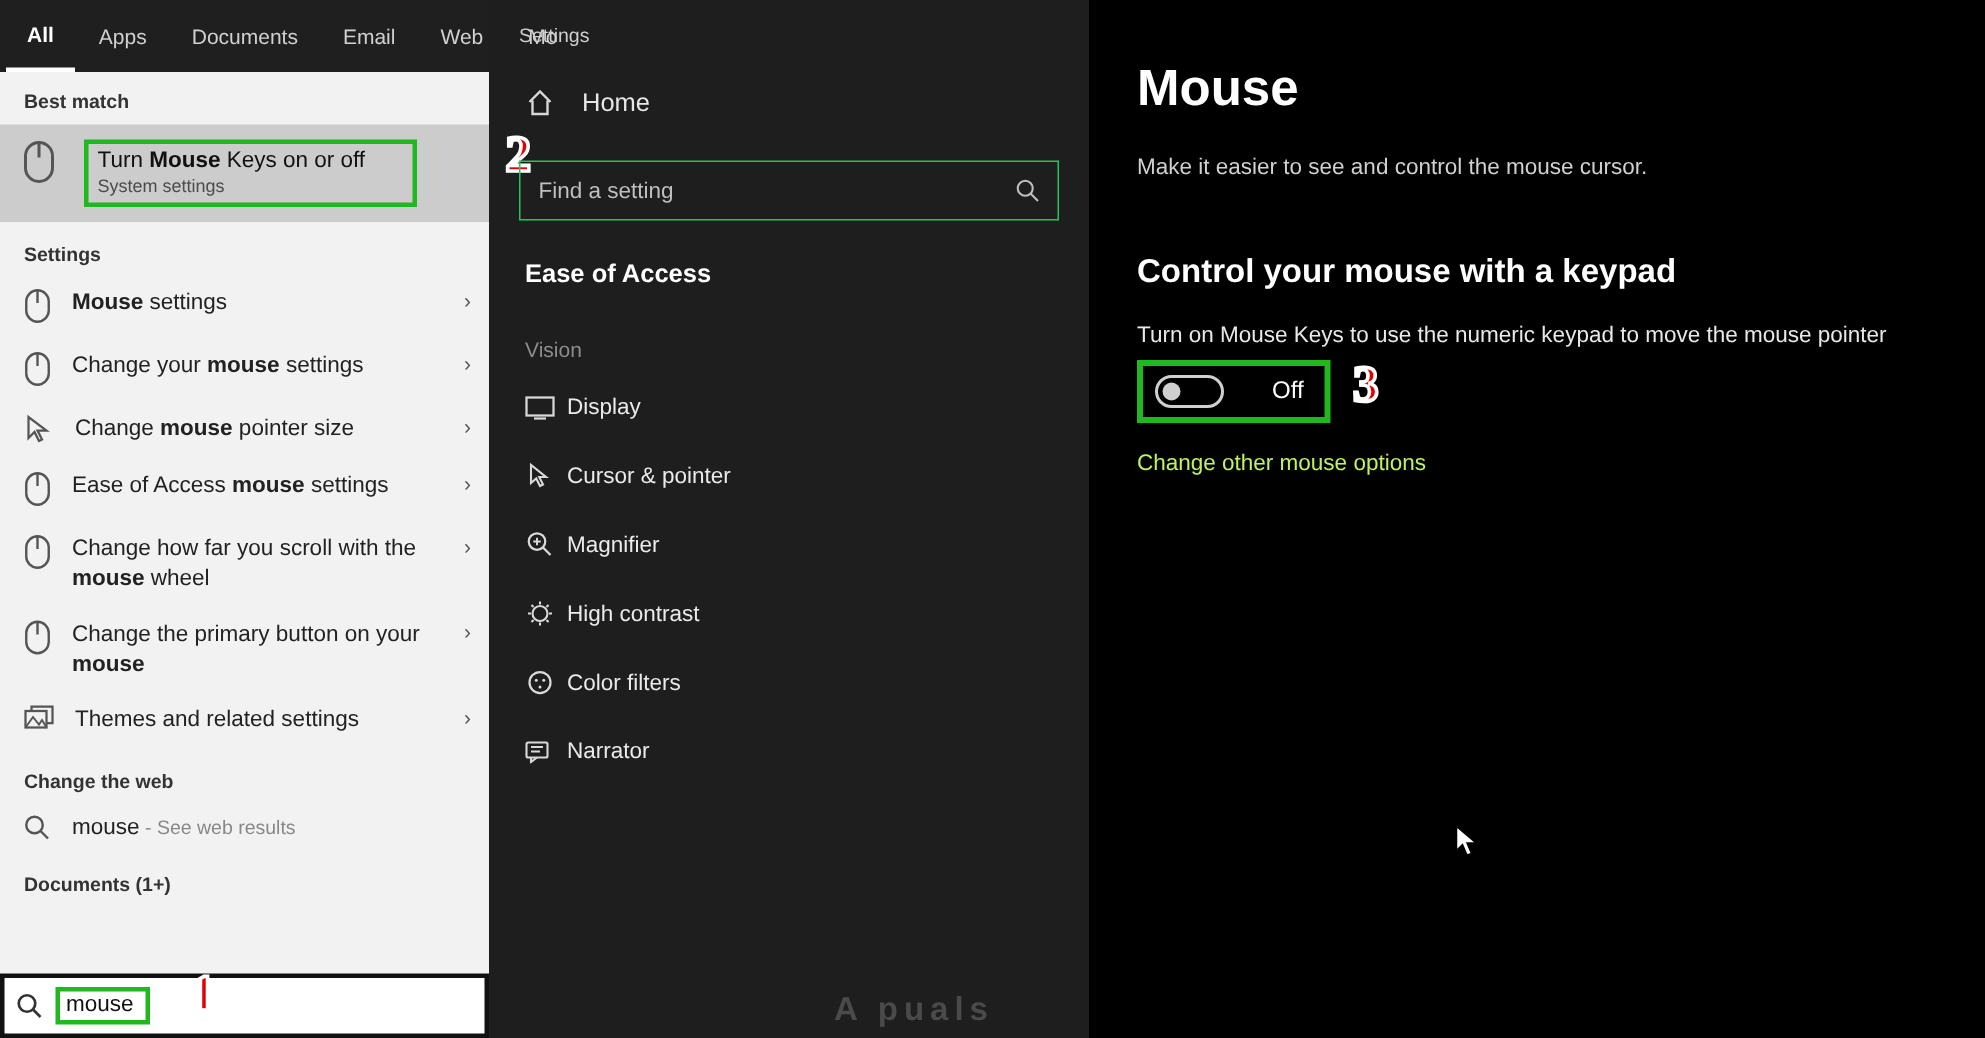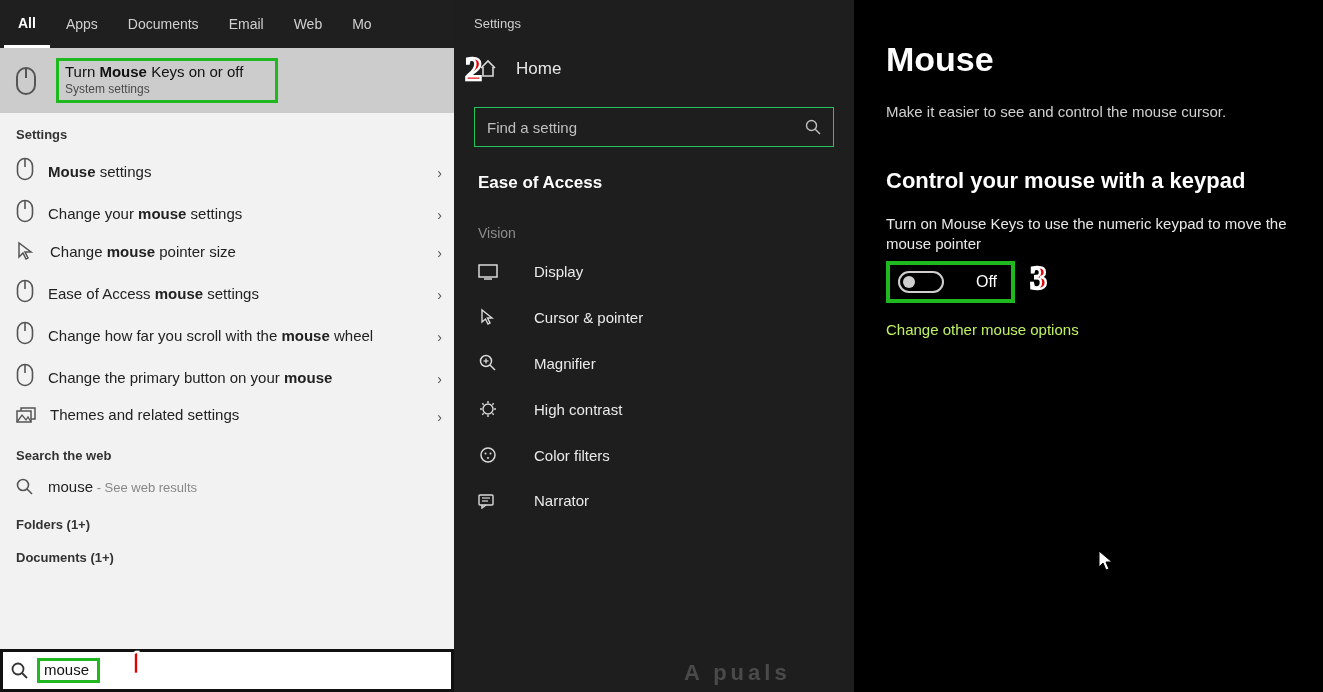--- a/index.html
+++ b/index.html
@@ -1,50 +1,50 @@
 <!DOCTYPE html>
 <html><head>
 <meta charset="utf-8">
 <style>
   * { margin: 0; padding: 0; box-sizing: border-box; font-family: "Segoe UI", Arial, sans-serif; }
   body { width: 1323px; height: 692px; background: #000; overflow: hidden; display: flex; }
 
   
-  .search-panel { width: 454px; height: 100%; background: #f2f2f2; display: flex; flex-direction: column; position: relative; }
+  .search-panel { width: 326px; height: 100%; background: #f2f2f2; display: flex; flex-direction: column; position: relative; }
   .tabs { background: #1f1f1f; color: #d0d0d0; display: flex; align-items: center; height: 48px; font-size: 14px; padding: 0 4px; gap: 2px; }
   .tab { padding: 0 14px; height: 100%; display: flex; align-items: center; cursor: pointer; }
   .tab.active { color: #fff; border-bottom: 3px solid #fff; font-weight: 600; }
   .best { font-size: 13px; font-weight: 600; color: #333; padding: 12px 16px 8px; }
-  .best-match { background: #ccc; display: flex; align-items: center; gap: 16px; padding: 10px 12px; position: relative; }
+  .best-match { background: #ccc; display: flex; align-items: flex-start; gap: 16px; padding: 10px 12px; position: relative; }
   .bm-icon { width: 28px; display: flex; justify-content: center; }
   .bm-text { border: 3px solid #1fb81f; padding: 2px 10px 4px 6px; position: relative; flex:1; max-width: 222px;}
   .bm-title { font-size: 15px; color: #111; }
   .bm-title b { font-weight: 600; }
   .bm-sub { font-size: 12px; color: #4b4b4b; margin-top: 2px; }
   .section { font-size: 13px; font-weight: 600; color: #333; padding: 14px 16px 6px; }
-  .item { display: flex; align-items: flex-end; gap: 14px; padding: 9px 12px 9px 16px; font-size: 15px; color: #222; cursor: pointer; }
+  .item { display: flex; align-items: flex-start; gap: 14px; padding: 9px 12px 9px 16px; font-size: 15px; color: #222; cursor: pointer; }
   .item .lbl { flex: 1; line-height: 1.3; }
   .item .lbl b { font-weight: 600; }
   .item .chev { color: #555; font-size: 14px; }
   .web-item { display:flex; align-items:center; gap:14px; padding: 9px 16px; font-size: 15px; color:#222;}
   .web-item .dim { color:#888; font-size: 13px; }
   .folders, .docs { font-size: 13px; font-weight:600; color:#333; padding: 12px 16px 6px;}
   .search-box { margin-top:auto; border:3px solid #111; background:#fff; display:flex; align-items:center; padding:6px 8px; position:relative; }
   .search-box .mag { margin-right:8px; }
   .sb-wrap { border:3px solid #1fb81f; padding:0 8px 2px 4px; font-size:15px; color:#111; }
 
   
   .settings-nav { width: 400px; height:100%; background:#1e1e1e; color:#e6e6e6; padding: 10px 0 0 0; }
   .sn-top { font-size:13px; color:#cfcfcf; padding: 6px 20px 14px; }
   .sn-home { display:flex; align-items:center; gap:18px; padding: 14px 24px; font-size:17px; cursor:pointer;}
   .find { margin: 14px 20px 22px; border:1px solid #22c55e; height:40px; display:flex; align-items:center; padding:0 12px; color:#bfbfbf; font-size:15px; position:relative;}
   .find .mag { margin-left:auto; }
   .eoa { padding: 4px 24px 22px; font-size:17px; font-weight:600; color:#fff; }
   .grp { padding: 10px 24px 8px; font-size:14px; color:#8c8c8c; }
-  .nav-item { display:flex; align-items:center; gap:36px; padding: 14px 24px; font-size:15px; color:#eaeaea; cursor:pointer;}
+  .nav-item { display:flex; align-items:center; gap:8px; padding: 14px 24px; font-size:15px; color:#eaeaea; cursor:pointer;}
   .nav-item .ic { width:20px; display:flex; justify-content:center; color:#d9d9d9;}
 
   
   .settings-page { flex:1; background:#000; color:#fff; padding: 40px 30px 0 32px; position:relative;}
   .sp-title { font-size:34px; font-weight:600; margin-bottom:24px; }
   .sp-desc { font-size:15px; color:#d0d0d0; margin-bottom:48px; }
   .sp-h2 { font-size:22px; font-weight:600; margin-bottom:20px; }
   .sp-text { font-size:15px; color:#e8e8e8; line-height:1.35; margin-bottom:6px; max-width: 500px;}
   .toggle-row { display:flex; align-items:center; gap:32px; border:4px solid #1fb81f; padding:6px 14px 6px 8px; width:max-content; position:relative; margin-bottom:18px;}
   .toggle { width:46px; height:22px; border:2px solid #cfcfcf; border-radius:11px; position:relative; }
@@ -65,20 +65,21 @@
 <div class="search-panel">
   <div class="tabs">
     <div class="tab active">All</div>
     <div class="tab">Apps</div>
     <div class="tab">Documents</div>
     <div class="tab">Email</div>
     <div class="tab">Web</div>
     <div class="tab">Mo</div>
   </div>
 
+  <div class="best">Best match</div>
 
   <div class="best-match">
     <span class="bm-icon">
       <svg width="22" height="30" viewBox="0 0 22 30">
           <rect x="2" y="2" width="18" height="26" rx="9" fill="none" stroke="#555" stroke-width="2"></rect>
           <line x1="11" y1="2" x2="11" y2="12" stroke="#555" stroke-width="2"></line>
         </svg>
     </span>
     <div class="bm-text">
       <div class="bm-title">
@@ -161,32 +162,31 @@
         <svg width="20" height="18" viewBox="0 0 20 18">
           <rect x="1" y="4" width="14" height="11" fill="none" stroke="#555" stroke-width="1.5"></rect>
           <path d="M5 4 L5 1 L19 1 L19 12 L15 12" fill="none" stroke="#555" stroke-width="1.5"></path>
           <path d="M1 15 L6 8 L10 13 L12 10 L15 15" fill="none" stroke="#555" stroke-width="1.3"></path>
         </svg>
       </span>
     <span class="lbl"><span>Themes and related settings</span></span>
     <span class="chev">›</span>
   </div>
 
-  <div class="section">Search the web</div>
+  <div class="section">Change the web</div>
   <div class="web-item">
     <span class="mag">
         <svg width="18" height="18" viewBox="0 0 18 18">
           <circle cx="7" cy="7" r="5.5" fill="none" stroke="#555" stroke-width="1.6"></circle>
           <line x1="11" y1="11" x2="16" y2="16" stroke="#555" stroke-width="1.6"></line>
         </svg>
       </span>
     <span><span>mouse</span><span class="dim"> - See web results</span></span>
   </div>
 
-  <div class="folders">Folders (1+)</div>
   <div class="docs">Documents (1+)</div>
 
   <div class="search-box">
     <span class="mag">
         <svg width="18" height="18" viewBox="0 0 18 18">
           <circle cx="7" cy="7" r="5.5" fill="none" stroke="#333" stroke-width="1.8"></circle>
           <line x1="11" y1="11" x2="16" y2="16" stroke="#333" stroke-width="1.8"></line>
         </svg>
       </span>
     <span class="sb-wrap">mouse</span>

